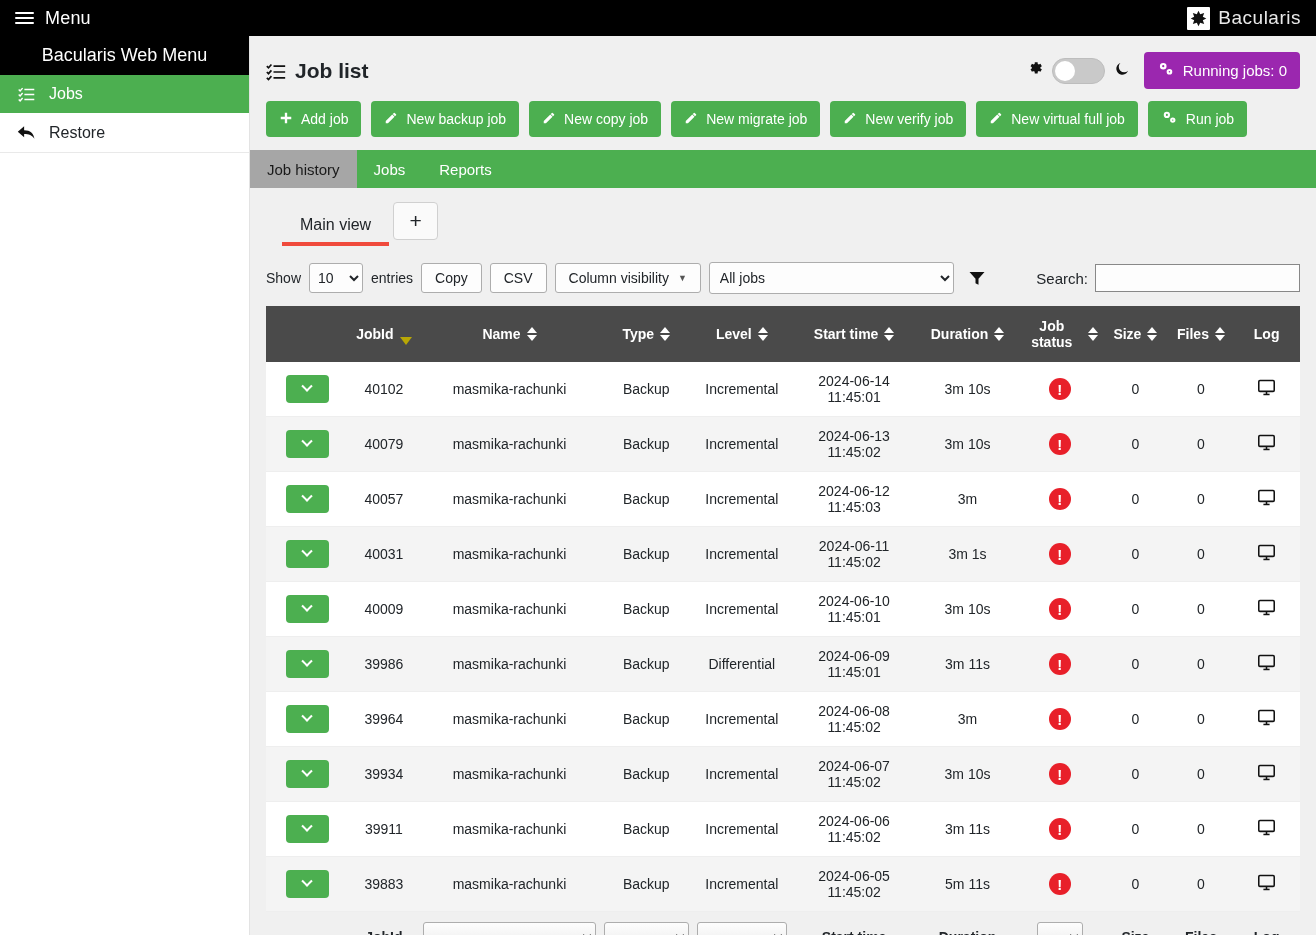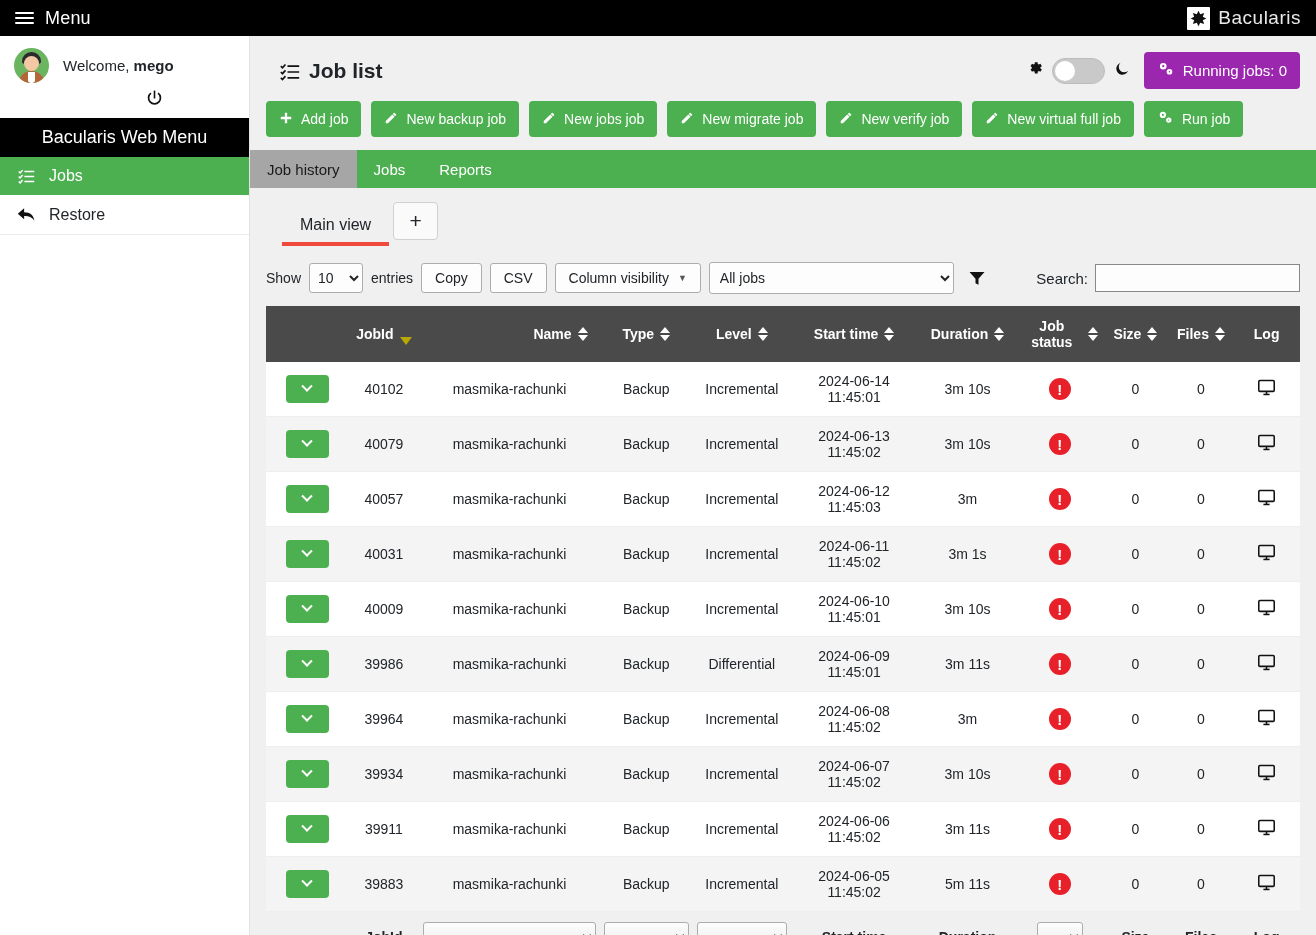--- a/index.html
+++ b/index.html
@@ -60,21 +60,21 @@
     border-bottom: 1px solid #e9e9e9;
   }
   .nav-item.active { background: #4caf50; color: #fff; border-bottom: none; }
   .nav-item .nav-ico { width: 20px; display: inline-flex; justify-content: center; line-height: 0; }
 
   
   #main {
     position: absolute; top: 36px; left: 250px; width: 1066px; height: 899px;
     background: #f0f0f0;
   }
-  #page-head { display: flex; align-items: center; padding: 16px 16px 0 16px; margin-left: 14px; }
+  #page-head { display: flex; align-items: center; padding: 16px 16px 0 16px; }
   #page-title { display: flex; align-items: center; gap: 9px; font-size: 21px; font-weight: bold; }
   #head-right { margin-left: auto; display: flex; align-items: center; gap: 14px; }
   #theme-switch { display: flex; align-items: center; gap: 9px; }
   .toggle {
     width: 53px; height: 26px; border-radius: 13px; background: #c9c9c9;
     position: relative; cursor: pointer; border: 1px solid #bdbdbd;
   }
   .toggle .knob { position: absolute; top: 2px; left: 2px; width: 20px; height: 20px; border-radius: 50%; background: #fff; }
   #running-badge {
     background: #9b27af; color: #fff; border-radius: 4px;
@@ -166,39 +166,20 @@
     <span id="brand-mark">
       <svg width="17" height="17" viewBox="0 0 24 24">
           <path fill="#111" d="M12 1l2.4 5.1L20 4.2l-1.9 5.5L23 12l-4.9 2.3L20 19.8l-5.6-1.9L12 23l-2.4-5.1L4 19.8l1.9-5.5L1 12l4.9-2.3L4 4.2l5.6 1.9z"></path>
         </svg>
     </span>
     <span id="brand-text">Bacularis</span>
   </div>
 </div>
 
 <div id="sidebar">
-  <div id="user-box">
-    <div id="user-row">
-      <span id="avatar">
-        <span class="hair"></span>
-          <span class="face"></span>
-          <span class="body"></span>
-          <span class="collar"></span>
-      </span>
-      <span id="welcome"><span>Welcome, </span><b>mego</b></span>
-    </div>
-    <div id="logout-row">
-      <span id="logout-btn">
-        <svg width="19" height="19" viewBox="0 0 24 24">
-            <path fill="#111" d="M11 2h2v10h-2z"></path>
-            <path fill="none" stroke="#111" stroke-width="2.2" d="M7.5 5.2a7.5 7.5 0 1 0 9 0"></path>
-          </svg>
-      </span>
-    </div>
-  </div>
   <div id="menu-title">Bacularis Web Menu</div>
   <div class="nav-item active">
     <span class="nav-ico">
       <svg width="17" height="17" viewBox="0 0 24 24">
           <path fill="none" stroke="#fff" stroke-width="2" d="M1 5l2 2 3.5-4M1 12l2 2 3.5-4M1 19l2 2 3.5-4"></path>
           <path fill="#fff" d="M9 4h14v2H9zM9 11h14v2H9zM9 18h14v2H9z"></path>
         </svg>
     </span>
     <span>Jobs</span>
   </div>
@@ -262,21 +243,21 @@
     <button class="btn-green">
       <span><svg width="14" height="14" viewBox="0 0 24 24">
             <path fill="#fff" d="M3 17.2V21h3.8L18 9.8 14.2 6zM20.7 7.1a1 1 0 000-1.4l-2.4-2.4a1 1 0 00-1.4 0L15 5.2 18.8 9z"></path>
           </svg></span>
       <span>New backup job</span>
     </button>
     <button class="btn-green">
       <span><svg width="14" height="14" viewBox="0 0 24 24">
             <path fill="#fff" d="M3 17.2V21h3.8L18 9.8 14.2 6zM20.7 7.1a1 1 0 000-1.4l-2.4-2.4a1 1 0 00-1.4 0L15 5.2 18.8 9z"></path>
           </svg></span>
-      <span>New jobs job</span>
+      <span>New copy job</span>
     </button>
     <button class="btn-green">
       <span><svg width="14" height="14" viewBox="0 0 24 24">
             <path fill="#fff" d="M3 17.2V21h3.8L18 9.8 14.2 6zM20.7 7.1a1 1 0 000-1.4l-2.4-2.4a1 1 0 00-1.4 0L15 5.2 18.8 9z"></path>
           </svg></span>
       <span>New migrate job</span>
     </button>
     <button class="btn-green">
       <span><svg width="14" height="14" viewBox="0 0 24 24">
             <path fill="#fff" d="M3 17.2V21h3.8L18 9.8 14.2 6zM20.7 7.1a1 1 0 000-1.4l-2.4-2.4a1 1 0 00-1.4 0L15 5.2 18.8 9z"></path>
@@ -362,21 +343,21 @@
       <thead>
         <tr>
           <th></th>
           <th>
             <div class="th-inner">
                 <span>JobId</span>
                 <span class="sort-desc"></span>
               </div>
           </th>
           <th>
-            <div class="th-inner" style="justify-content:flex-end;padding:0 8px">
+            <div class="th-inner" style="justify-content:center;padding:0 8px">
                 <span>Name</span>
                 <span class="sort-both">
                   <i class="up"></i>
                   <i class="dn"></i>
                 </span>
               </div>
           </th>
           <th>
             <div class="th-inner">
                 <span>Type</span>

